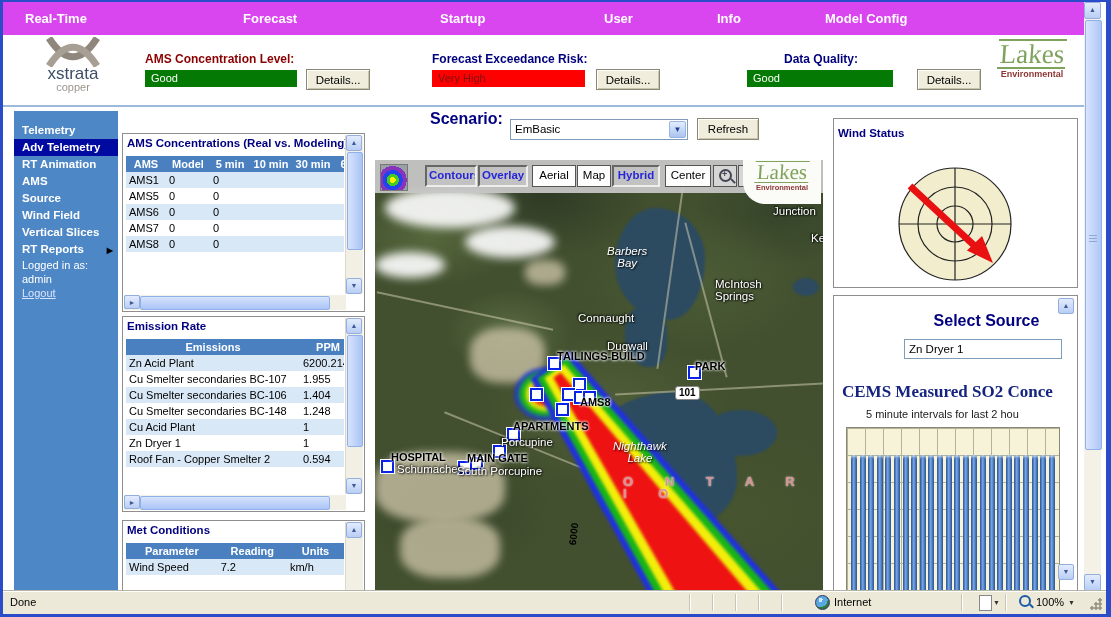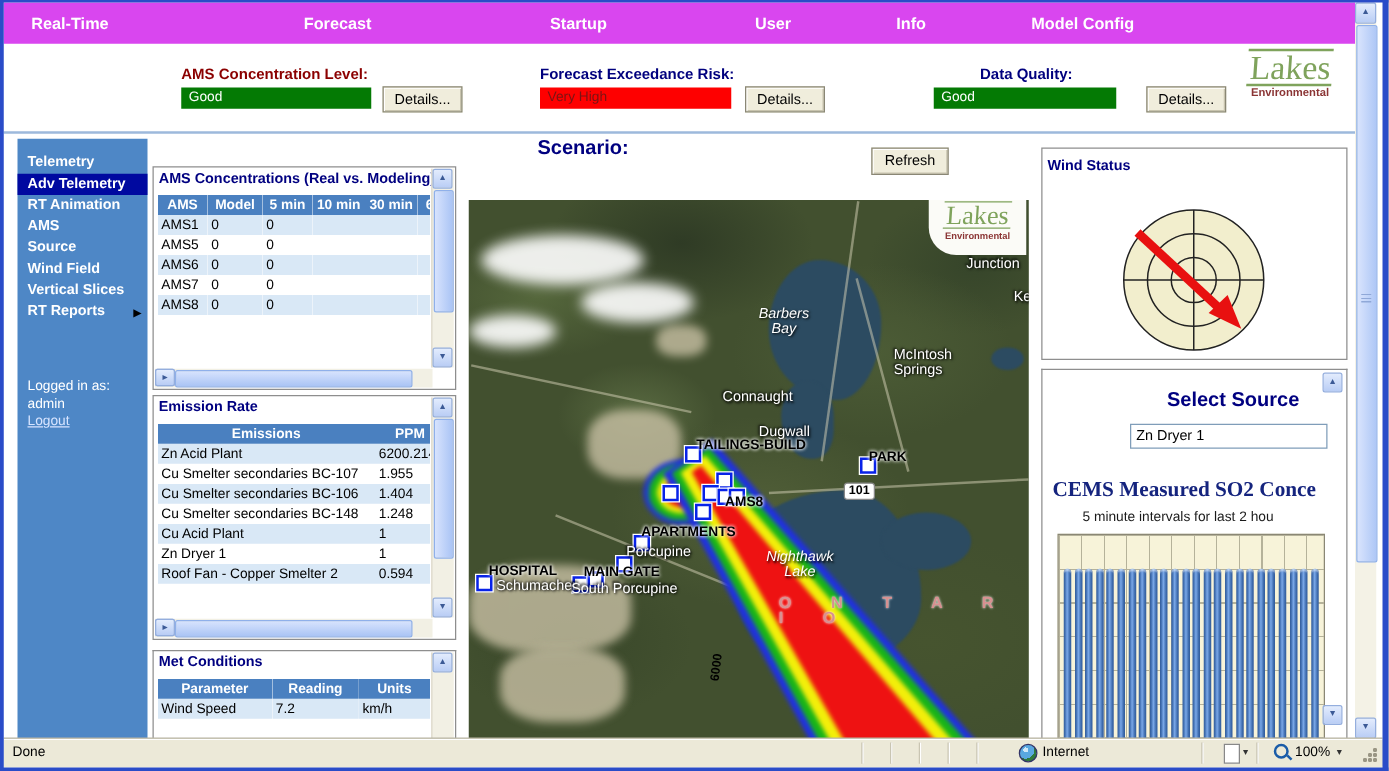--- a/index.html
+++ b/index.html
@@ -36,21 +36,21 @@
   .lakes-logo{position:absolute;right:14px;top:4px;width:76px;text-align:center;}
   .lakes-word{font-family:"Liberation Serif",serif;font-size:27px;color:#7fa35c;line-height:26px;
               border-top:2px solid #7fa35c;border-bottom:2px solid #7fa35c;display:inline-block;padding:0 2px;transform:skewX(-4deg);}
   .lakes-sub{font-size:9px;font-weight:bold;color:#8b3535;line-height:10px;}
 
   
   .sidebar{position:absolute;left:14px;top:111px;width:104px;height:480px;background:#4e87c6;box-sizing:border-box;padding-top:11px;z-index:4;}
   .side-item{position:relative;padding:1px 0 2px 8px;color:#fff;font-weight:bold;font-size:11.5px;line-height:14px;cursor:pointer;white-space:nowrap;}
   .side-item.active{background:#0009a0;}
   .side-item .sub-arrow{position:absolute;right:5px;top:3px;color:#000;font-size:8px;}
-  .login-block{margin-top:44px;padding-left:8px;color:#fff;font-size:11px;line-height:14px;}
+  .login-block{padding-left:8px;color:#fff;font-size:11px;line-height:14px;}
   .logout-link{color:#d7e4ff;text-decoration:underline;cursor:pointer;}
 
   
   .panel{position:absolute;background:#fff;border:1px solid #8e8e8e;box-sizing:border-box;}
   .panel-title{color:#000080;font-weight:bold;font-size:11.5px;padding:3px 4px;white-space:nowrap;}
   .p-ams{left:122px;top:133px;width:243px;height:179px;}
   .p-emission{left:122px;top:316px;width:243px;height:196px;}
   .p-met{left:122px;top:520px;width:243px;height:71px;border-bottom:none;}
   .tbl-wrap{position:absolute;left:3px;right:20px;top:22px;bottom:17px;overflow:hidden;}
   .p-met .tbl-wrap{bottom:0;}
@@ -191,20 +191,28 @@
         <span class="nav-item" style="left: 22px;">Real-Time</span>
         <span class="nav-item" style="left: 240px;">Forecast</span>
         <span class="nav-item" style="left: 437px;">Startup</span>
         <span class="nav-item" style="left: 601px;">User</span>
         <span class="nav-item" style="left: 714px;">Info</span>
         <span class="nav-item" style="left: 822px;">Model Config</span>
       </div>
     </div>
 
   <div class="header">
+    <div class="brand">
+      <svg width="56" height="30" viewBox="0 0 56 30">
+        <path d="M4,1 C20,26 36,26 52,1" stroke="#8f867c" stroke-width="7" fill="none"></path>
+        <path d="M4,29 C20,4 36,4 52,29" stroke="#a89f94" stroke-width="7" fill="none"></path>
+      </svg>
+      <div class="brand-name">xstrata</div>
+      <div class="brand-sub">copper</div>
+    </div>
 
     <div class="indicator ind-1">
       <div class="ind-label">AMS Concentration Level:</div>
       <div class="ind-bar">Good</div>
       <button class="xp-btn details-btn">Details...</button>
     </div>
     <div class="indicator ind-2">
       <div class="ind-label">Forecast Exceedance Risk:</div>
       <div class="ind-bar">Very High</div>
       <button class="xp-btn details-btn">Details...</button>
@@ -383,20 +391,24 @@
             </tr>
           </tbody>
         </table>
       </div>
     <div class="vsb">
       <div class="sb-btn sb-up">▲</div>
     </div>
   </div>
 
   <div class="scenario-label">Scenario:</div>
+  <div class="scenario-select">
+    <span>EmBasic</span>
+    <span class="dd-btn">▼</span>
+  </div>
   <button class="xp-btn refresh-btn">Refresh</button>
 
   <div class="map">
     <div class="map-ground"></div>
 
     <div class="cloud" style="left:10px;top:28px;width:130px;height:40px;"></div>
     <div class="cloud" style="left:90px;top:66px;width:90px;height:32px;"></div>
     <div class="cloud" style="left:0px;top:92px;width:70px;height:26px;"></div>
 
     <div class="lake" style="left:240px;top:48px;width:90px;height:112px;border-radius:45% 55% 40% 60%/50% 45% 55% 50%;"></div>
@@ -457,20 +469,39 @@
         <div class="map-label poi" style="left: 16px; top: 291px;">HOSPITAL</div>
         <div class="map-label place" style="left: 22px; top: 303px;">Schumacher</div>
         <div class="map-label poi" style="left: 92px; top: 292px;">MAIN GATE</div>
         <div class="map-label place" style="left: 82px; top: 305px;">South Porcupine</div>
         <div class="map-label water" style="left: 238px; top: 280px;">Nighthawk
 Lake</div>
         <div class="map-label region" style="left: 248px; top: 316px;">O N T A R I O</div>
         <div class="map-label contour" style="left: 188px; top: 368px;">6000</div>
       </div>
 
+    <div class="map-toolbar">
+      <div class="map-thumb"></div>
+      <div id="map-toolbar-buttons">
+          <div class="map-btn mb-0 pressed">Contours</div>
+          <div class="map-btn mb-1 pressed">Overlay</div>
+          <div class="map-btn mb-2">Aerial</div>
+          <div class="map-btn mb-3">Map</div>
+          <div class="map-btn mb-4 pressed">Hybrid</div>
+          <div class="map-btn mb-5">Center</div>
+        </div>
+      <div class="zoom-btn zoom-in-btn">
+        <span class="mag"></span>
+          <span class="mag-sign">+</span>
+      </div>
+      <div class="zoom-btn zoom-out-btn">
+        <span class="mag"></span>
+          <span class="mag-sign">-</span>
+      </div>
+    </div>
     <div class="map-logo">
       <span class="lakes-word">Lakes</span>
       <div class="lakes-sub">Environmental</div>
     </div>
   </div>
 
   <div class="panel p-wind">
     <div class="panel-title">Wind Status</div>
     <svg class="compass" width="243" height="150" viewBox="0 0 243 150">
       <circle cx="121" cy="87" r="56" fill="#f2eecd" stroke="#222" stroke-width="1.2"></circle>

